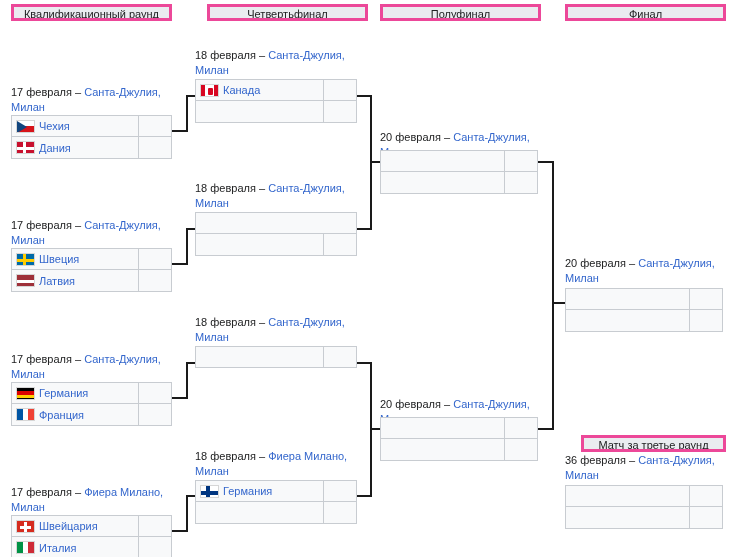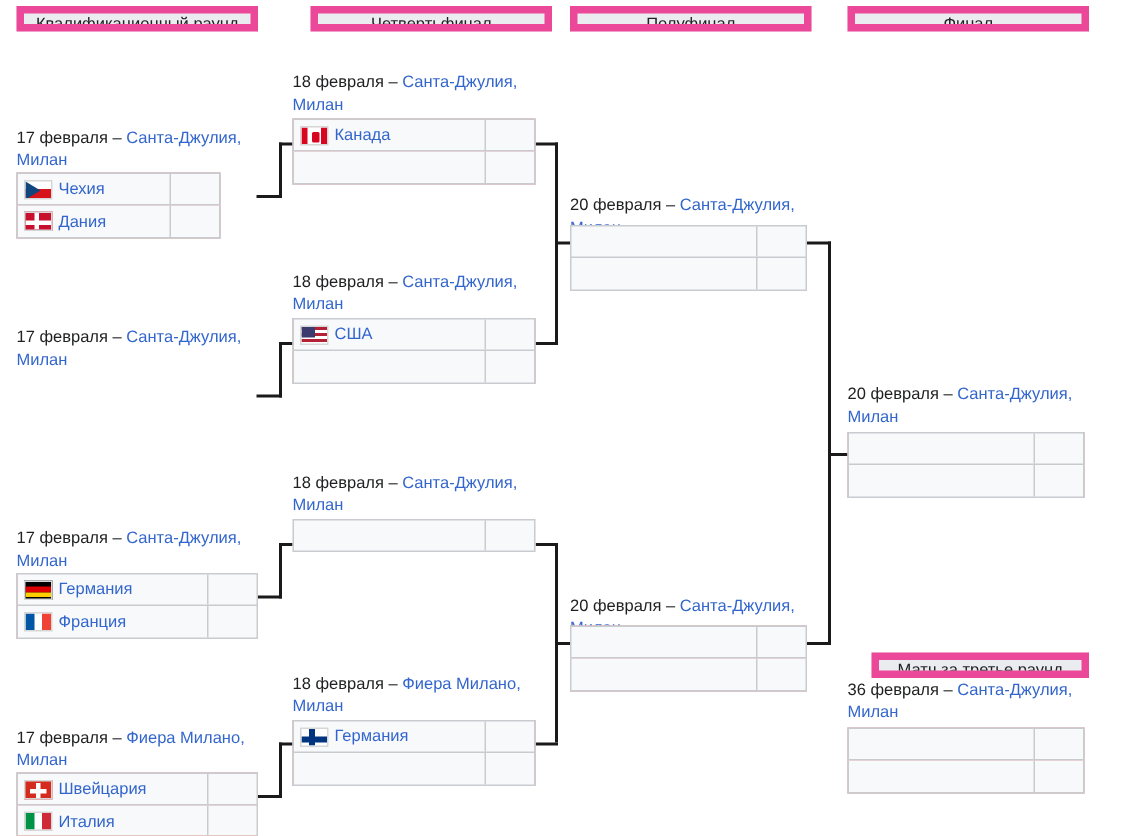--- a/index.html
+++ b/index.html
@@ -21,21 +21,21 @@
   }
 
   
   .round-header {
     position: absolute;
     box-sizing: border-box;
     height: 17px;
     line-height: 15px;
     text-align: center;
     background: #eaecf0;
-    border: 5px solid #ec4899;
+    border: 3px solid #ec4899;
     font-size: 11px;
     color: #202122;
     white-space: nowrap;
     overflow: hidden;
   }
 
   
   .match-date {
     position: absolute;
     width: 170px;
@@ -213,21 +213,21 @@
   <div class="conn h" style="left:370px; top:428px; width:12px;"></div>
 
   <div class="conn h" style="left:538px; top:161px; width:16px;"></div>
   <div class="conn h" style="left:538px; top:428px; width:16px;"></div>
   <div class="conn v" style="left:552px; top:161px; height:267px;"></div>
   <div class="conn h" style="left:552px; top:302px; width:14px;"></div>
 
   <div class="match-date" style="left:11px; top:85px;">
     <span>17 февраля – </span><span class="venue">Санта-Джулия, Милан</span>
   </div>
-  <div class="match" style="left:11px; top:115px; width:136px;">
+  <div class="match" style="left:11px; top:115px; width:161px;">
     <div class="row">
       <div class="team">
         <span class="flag f-cze">
             <i class="b"></i>
             <i class="t"></i>
           </span>
         <span class="team-name">Чехия</span>
       </div>
       <div class="score"></div>
     </div>
@@ -238,20 +238,41 @@
             <i class="v"></i>
           </span>
         <span class="team-name">Дания</span>
       </div>
       <div class="score"></div>
     </div>
   </div>
 
   <div class="match-date" style="left:11px; top:218px;">
     <span>17 февраля – </span><span class="venue">Санта-Джулия, Милан</span>
+  </div>
+  <div class="match" style="left:11px; top:248px; width:161px;">
+    <div class="row">
+      <div class="team">
+        <span class="flag f-swe">
+            <i class="h"></i>
+            <i class="v"></i>
+          </span>
+        <span class="team-name">Швеция</span>
+      </div>
+      <div class="score"></div>
+    </div>
+    <div class="row">
+      <div class="team">
+        <span class="flag f-lva">
+            <i class="m"></i>
+          </span>
+        <span class="team-name">Латвия</span>
+      </div>
+      <div class="score"></div>
+    </div>
   </div>
 
   <div class="match-date" style="left:11px; top:352px;">
     <span>17 февраля – </span><span class="venue">Санта-Джулия, Милан</span>
   </div>
   <div class="match" style="left:11px; top:382px; width:161px;">
     <div class="row">
       <div class="team">
         <span class="flag f-deu">
             <i class="m"></i>
@@ -320,30 +341,20 @@
       </div>
       <div class="score"></div>
     </div>
   </div>
 
   <div class="match-date" style="left:195px; top:181px;">
     <span>18 февраля – </span><span class="venue">Санта-Джулия, Милан</span>
   </div>
   <div class="match" style="left:195px; top:212px; width:162px;">
     <div class="row">
-      <div class="team">
-        <span class="flag f-usa">
-            <i class="s1"></i>
-            <i class="s2"></i>
-            <i class="s3"></i>
-            <i class="s4"></i>
-            <i class="c"></i>
-          </span>
-        <span class="team-name">США</span>
-      </div>
       <div class="score"></div>
     </div>
     <div class="row">
       <div class="team">
         <span class="team-name"></span>
       </div>
       <div class="score"></div>
     </div>
   </div>
 

